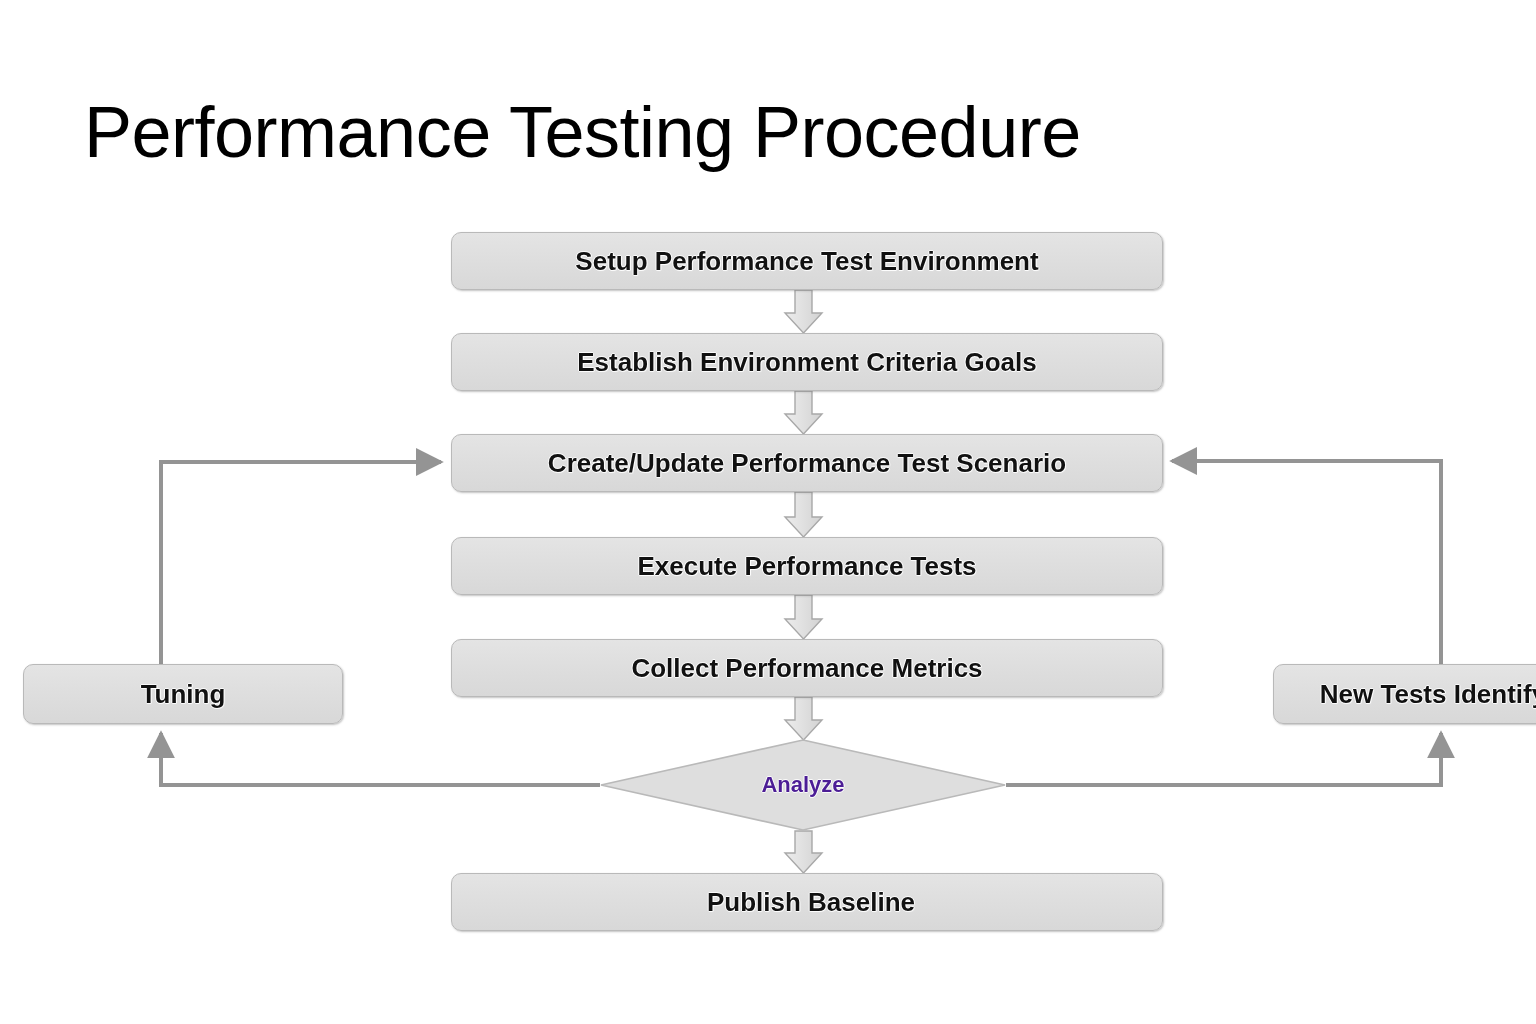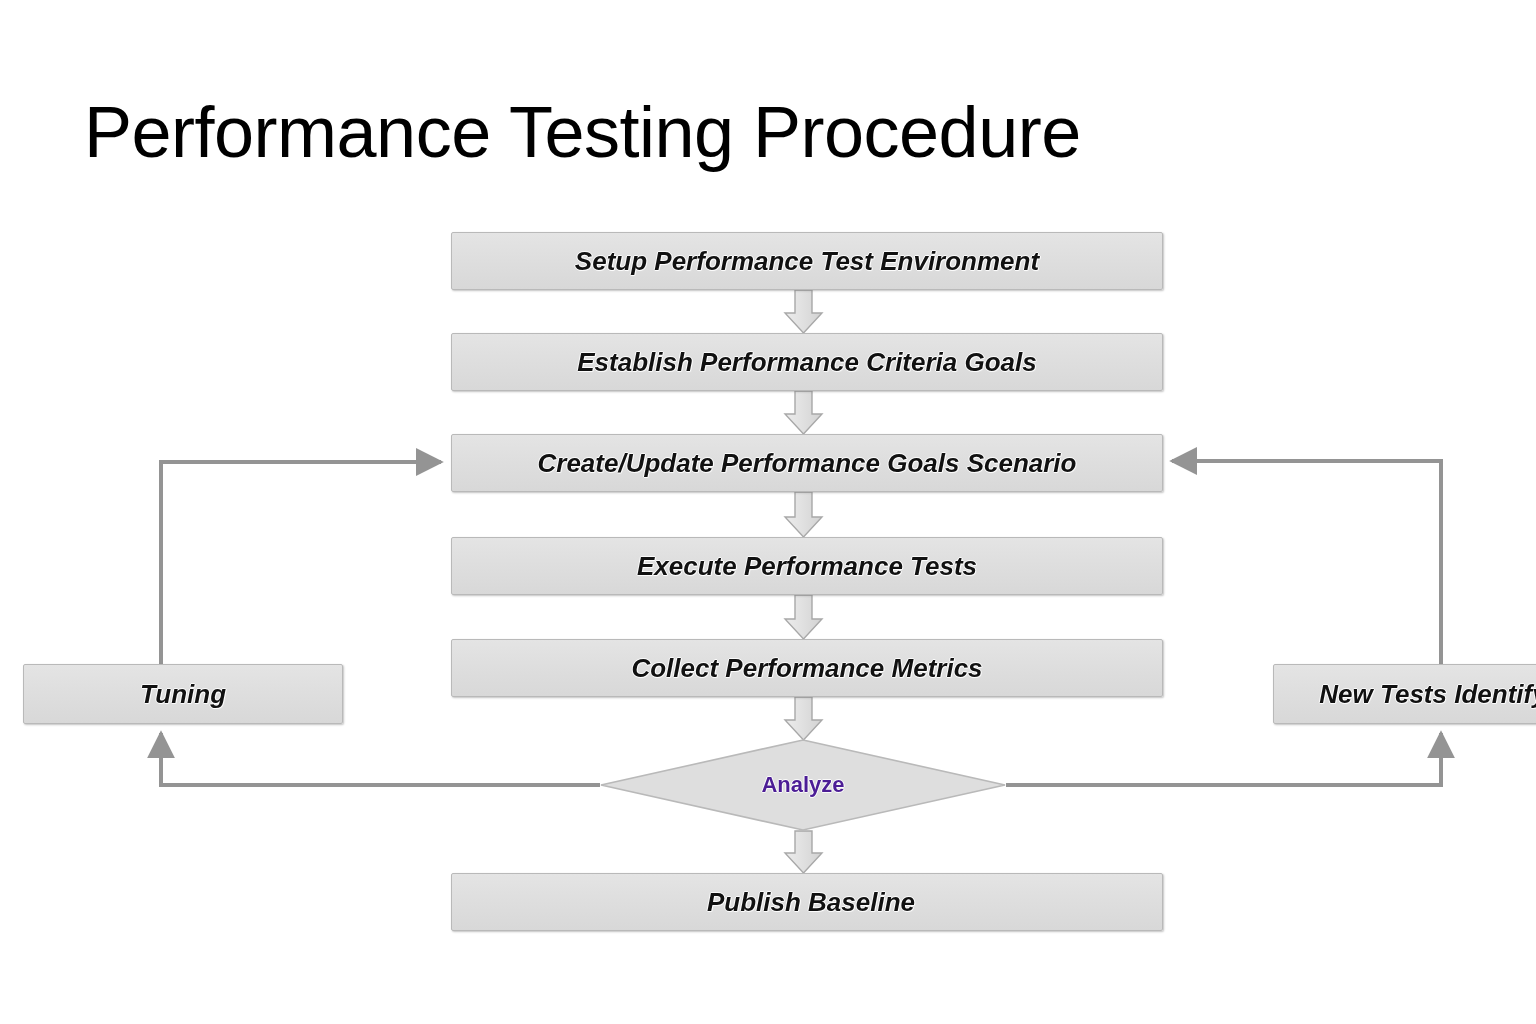--- a/index.html
+++ b/index.html
@@ -38,28 +38,27 @@
     top: 0;
     width: 1536px;
     height: 1024px;
     pointer-events: none;
   }
 
   
   .node {
     position: absolute;
     box-sizing: border-box;
-    border-radius: 2px;
+    border-radius: 10px;
     border: 1px solid #b9b9b9;
     background: linear-gradient(180deg, #e4e4e4 0%, #dedede 48%, #d8d8d8 100%);
     box-shadow: 1px 1px 2px rgba(120,120,120,0.45);
     display: flex;
     align-items: center;
     justify-content: center;
-    font-style: italic;
   }
   .node .label {
     font-size: 26px;
     color: #111111;
     font-weight: 600;
     white-space: nowrap;
     text-shadow:
        1px  0   0 rgba(255,255,255,0.85),
       -1px  0   0 rgba(255,255,255,0.85),
        0    1px 0 rgba(255,255,255,0.85),
@@ -160,25 +159,25 @@
     <path d="M 1006 785 L 1441 785 L 1441 733" fill="none" stroke="#949494" stroke-width="4" marker-end="url(#lineArrowRight)"></path>
 
     <path d="M 1441 664 L 1441 461 L 1172 461" fill="none" stroke="#949494" stroke-width="4" marker-end="url(#lineArrowRight)"></path>
   </svg>
 
   <div class="node main-node" id="node-setup">
     <span class="label">Setup Performance Test Environment</span>
   </div>
 
   <div class="node main-node" id="node-establish">
-    <span class="label">Establish Performance Criteria Goals</span>
+    <span class="label">Establish Environment Criteria Goals</span>
   </div>
 
   <div class="node main-node" id="node-create">
-    <span class="label">Create/Update Performance Goals Scenario</span>
+    <span class="label">Create/Update Performance Test Scenario</span>
   </div>
 
   <div class="node main-node" id="node-collect">
     <span class="label">Collect Performance Metrics</span>
   </div>
 
   <div class="node main-node" id="node-execute">
     <span class="label">Execute Performance Tests</span>
   </div>
 

